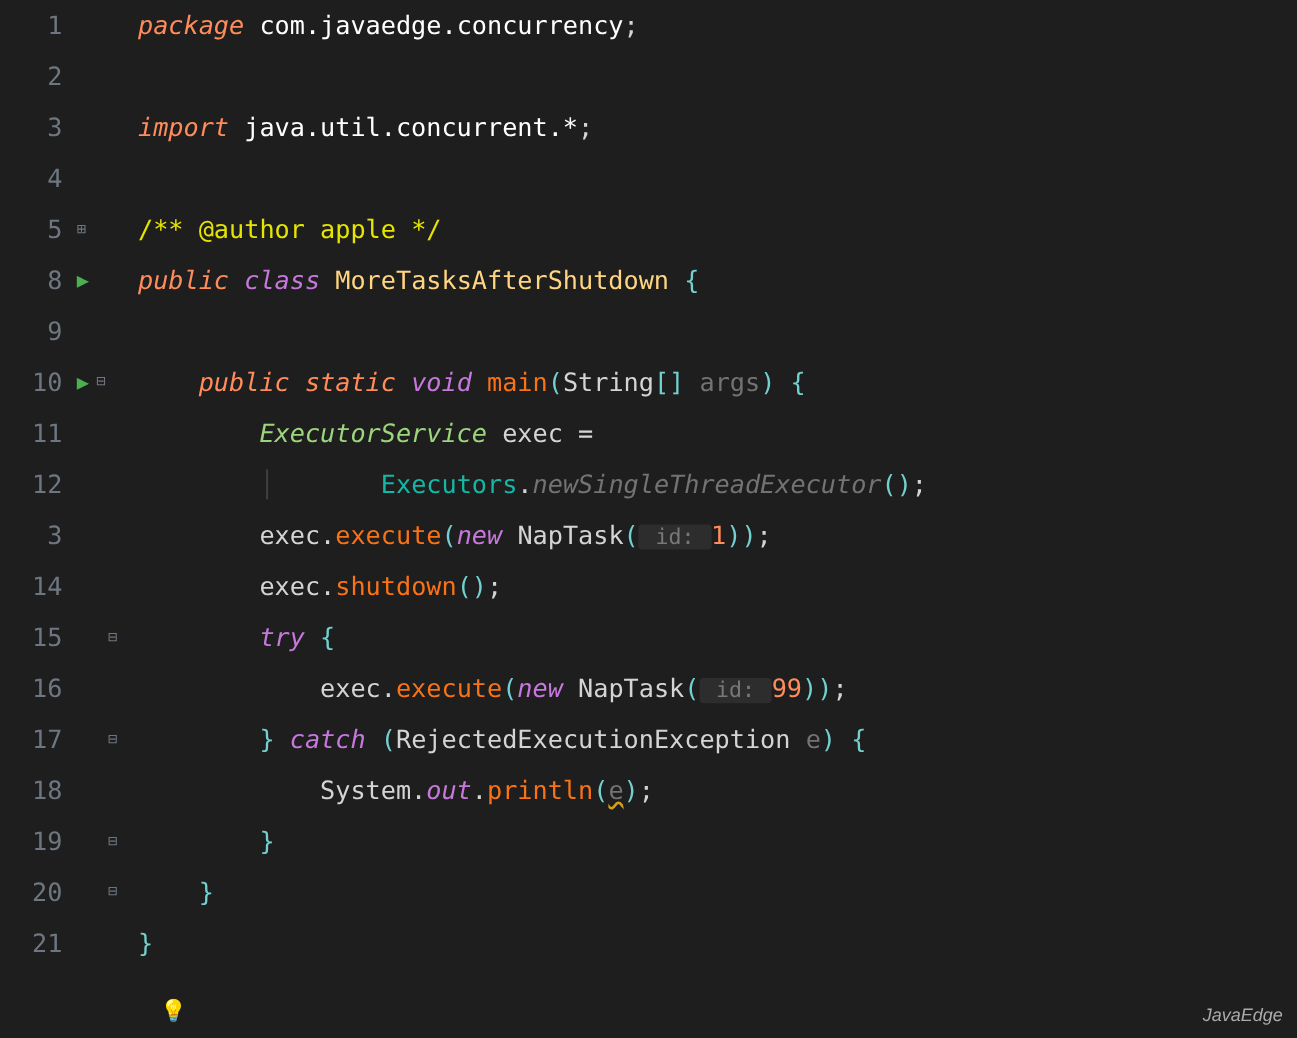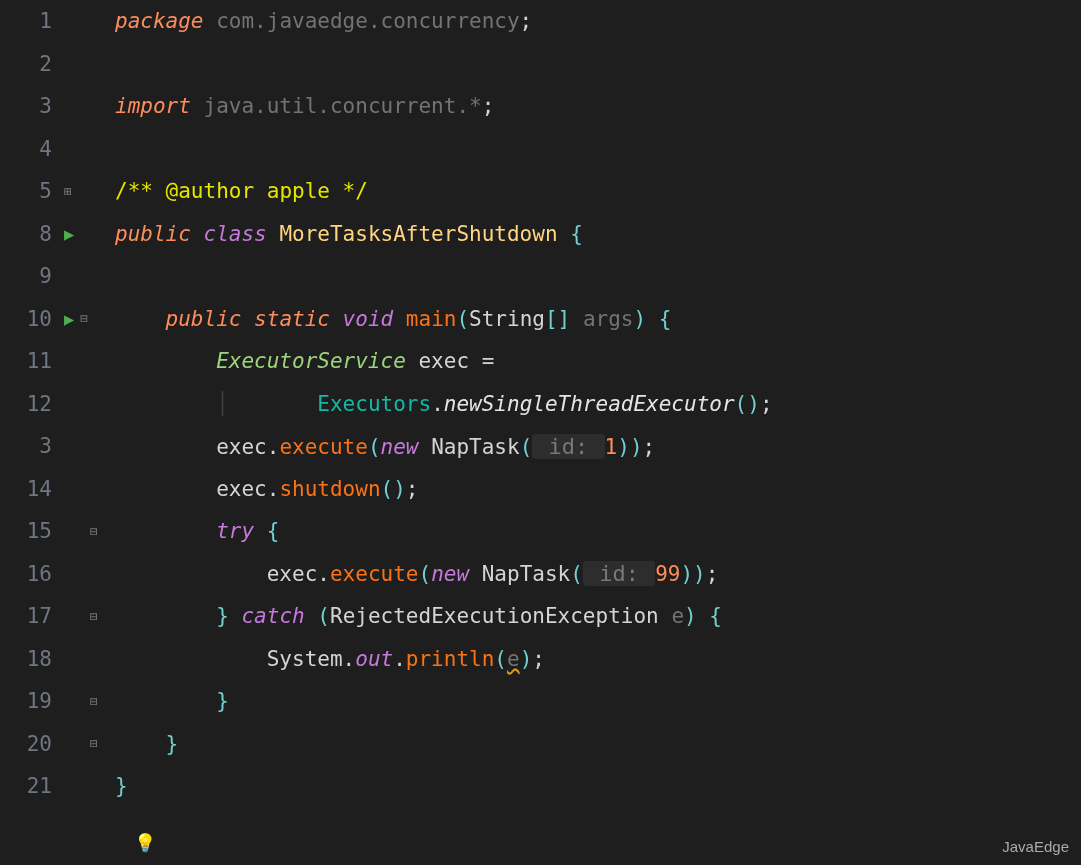--- a/index.html
+++ b/index.html
@@ -56,52 +56,53 @@
   .code {
     flex: 1;
     white-space: pre;
     position: relative;
   }
   .indent-guide {
     color: #404040;
   }
   .keyword { color: #ff8c5a; font-style: italic; }
   .keyword-purple { color: #c678dd; font-style: italic; margin-top: 31px; }
-  .pkg { color: #737373; }
+  .pkg { color: #ffffff; }
   .punct { color: #d4d4d4; }
   .semi { color: #d4d4d4; }
   .doc { color: #e5e500; }
   .class-name { color: #ffd580; }
   .type { color: #9cd57b; font-style: italic; }
   .method { color: #f97316; }
-  .method-italic { color: #e5e5e5; font-style: italic; }
+  .method-italic { color: #737373; font-style: italic; }
   .param { color: #737373; }
   .brace { color: #73d0d0; }
   .field-italic { color: #c678dd; font-style: italic; margin-top: 32px; }
-  .hint { color: #787878; background: #2d2d2d; padding: 0 3px; border-radius: 3px; font-size: 22px;}
+  .hint { color: #787878; background: #2d2d2d; padding: 0 3px; border-radius: 3px; font-size: 18px;}
   .num { color: #ff8c5a; }
   .static-call { color: #14b8a6; }
   .var { color: #d4d4d4; }
   .underline-warn {
     border-bottom: 2px wavy #d4a017;
     text-decoration: underline wavy #d4a017;
   }
   .bulb {
     position: absolute;
     left: 134px;
     bottom: 12px;
     font-size: 18px;
   }
   .watermark {
     position: absolute;
     right: 12px;
     bottom: 10px;
     color: #aaa;
     font-size: 15px;
     font-family: sans-serif;
+    font-style: italic;
   }
 </style>
 </head>
 <body>
 
 <div class="editor">
 
   <div class="line">
     <div class="gutter">1</div>
     <div class="icons"></div>

